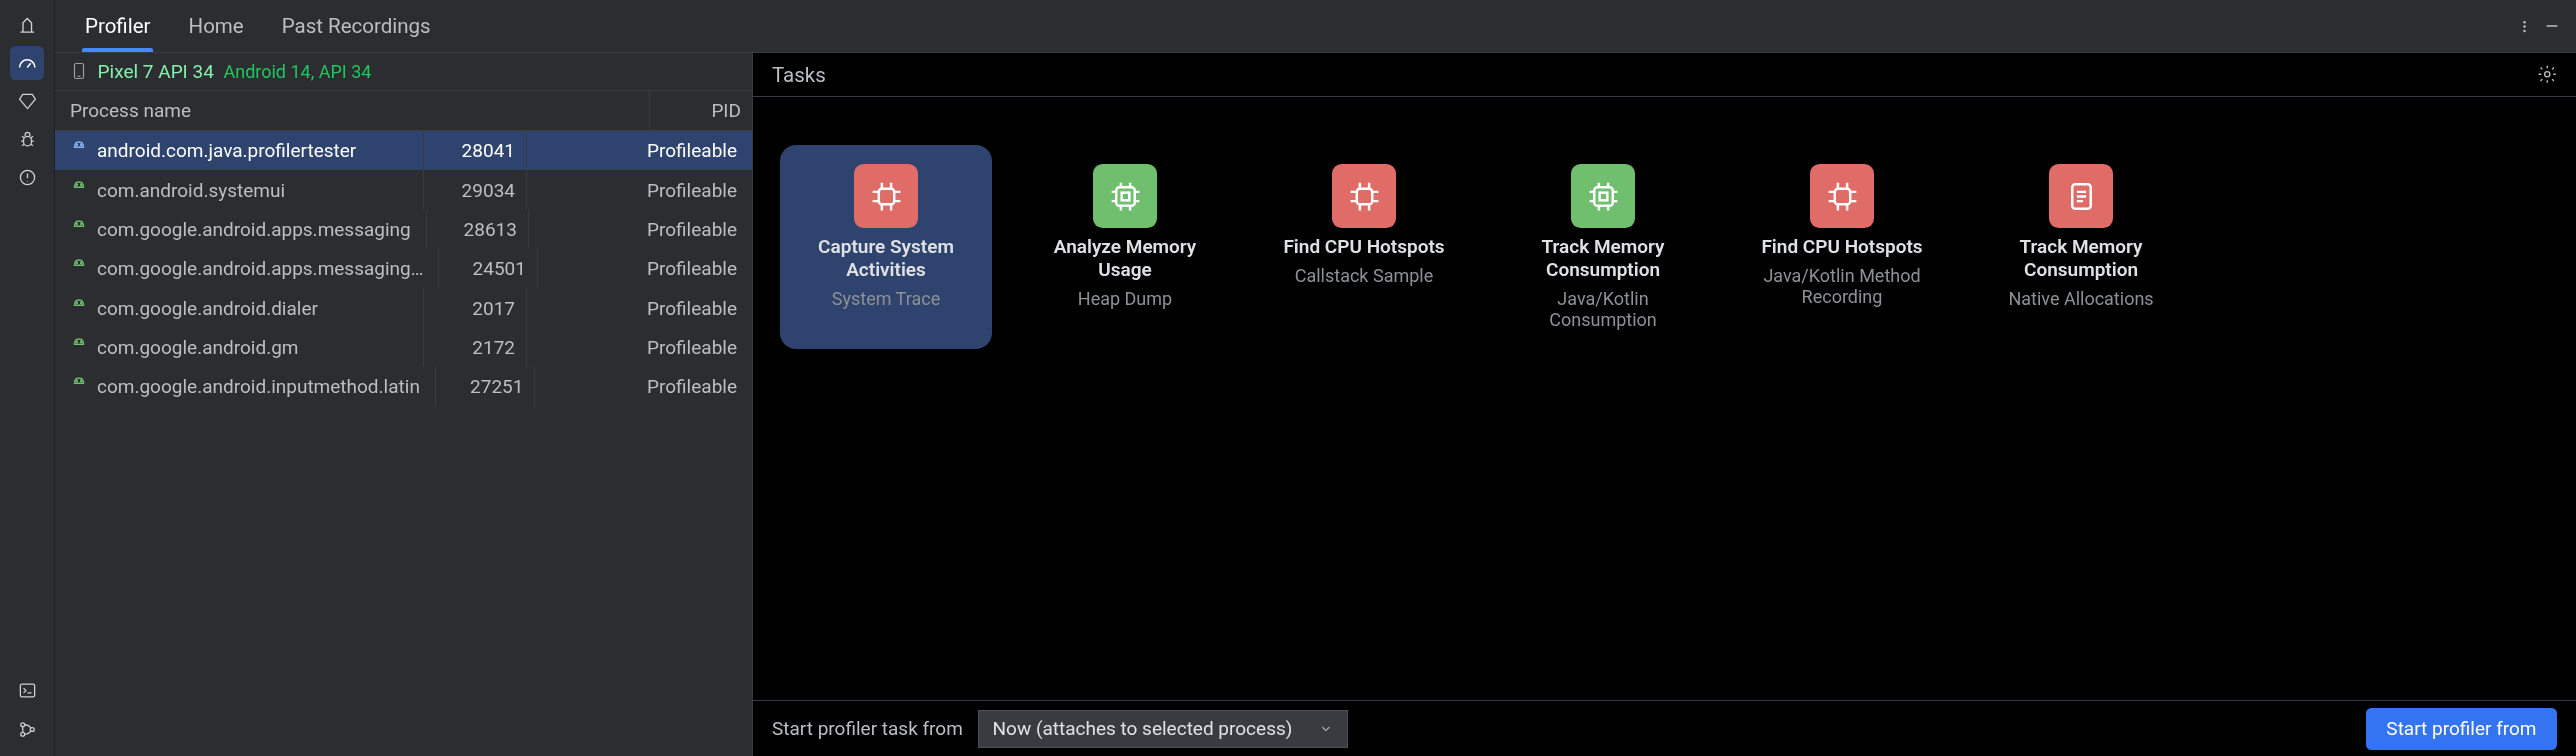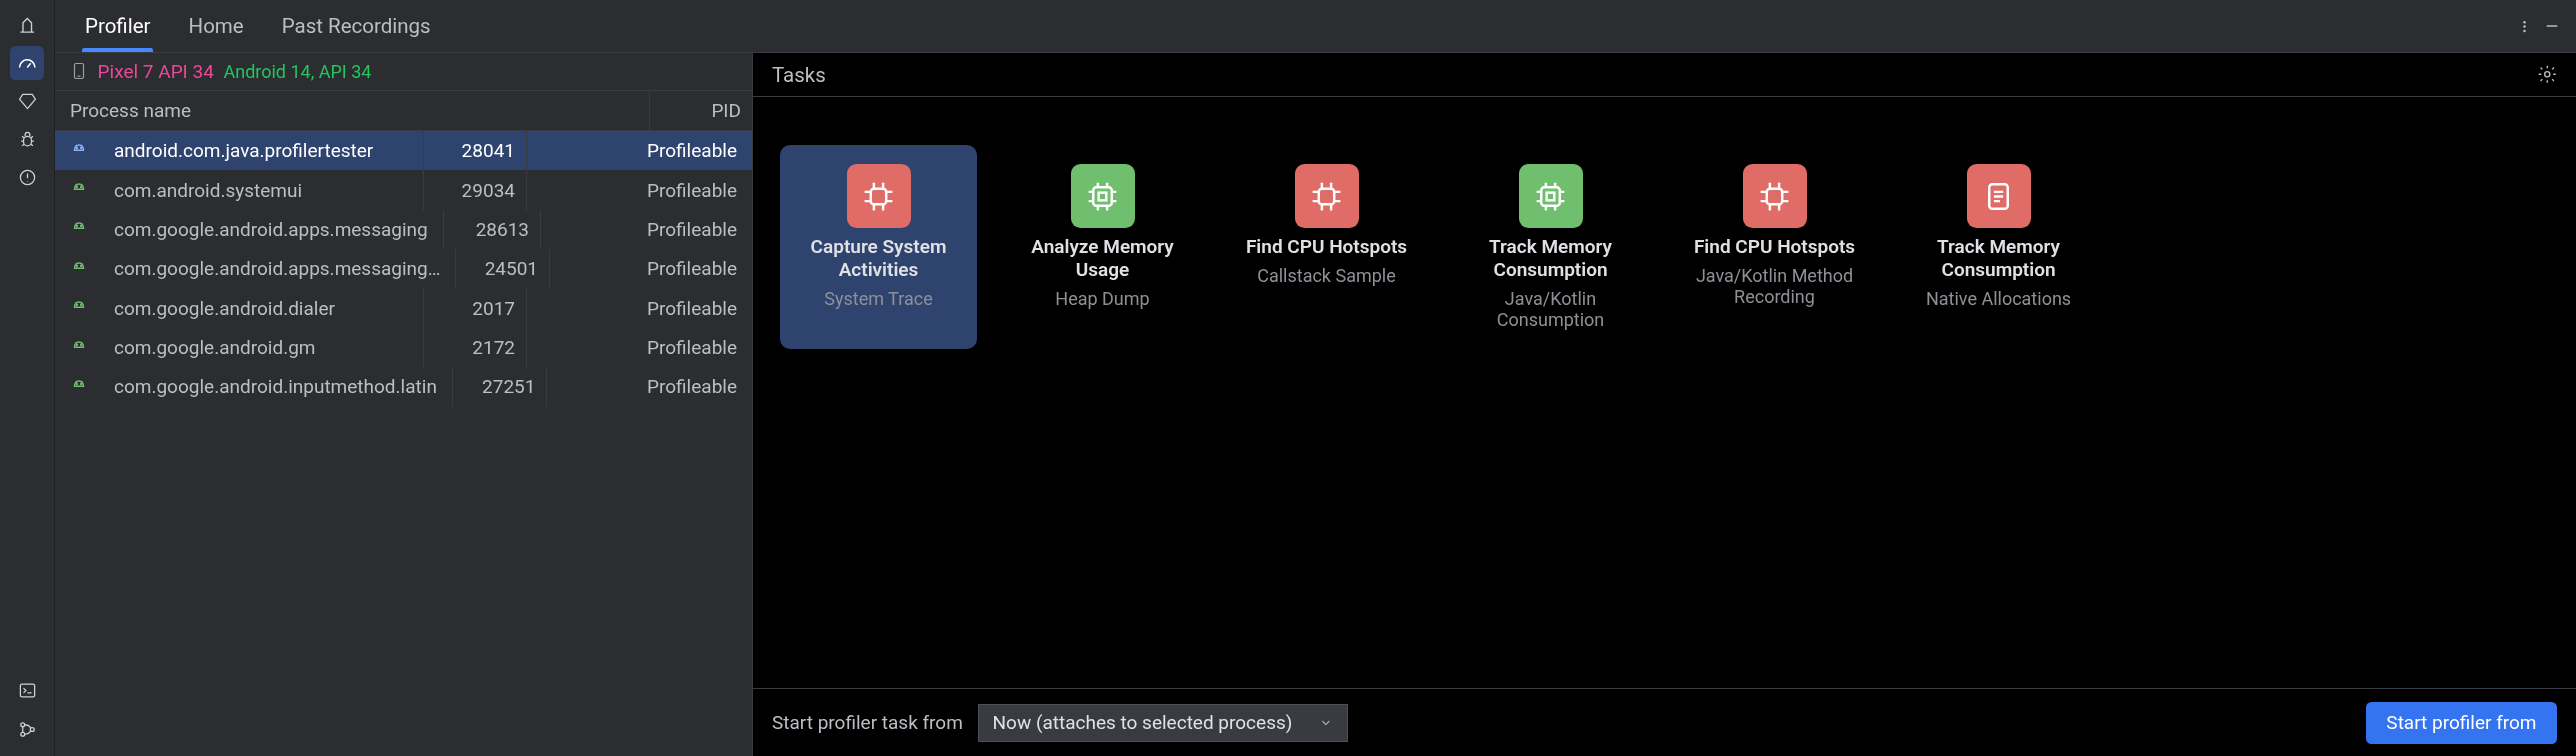--- a/index.html
+++ b/index.html
@@ -102,21 +102,21 @@
   .col-name{flex:1; padding:8.2px 15px;}
   .col-pid{width:103px; text-align:right; padding:8.2px 11px; border-left:0.7px solid #393b40;}
   .col-mc{width:226px; text-align:right; padding:8.2px 15px; border-left:0.7px solid #393b40;}
   .table-body{flex:1; overflow:auto;}
   .trow{
     display:flex;
     font-size:19px;
     align-items:center;
   }
   .trow.selected{ background:#2e436e; color:#fff;}
-  .trow .col-name{display:flex;align-items:center;gap:26px;}
+  .trow .col-name{display:flex;align-items:flex-start;gap:9px;}
   .proc-icon{width:18px;height:18px;}
   .right-panel{
     flex:1;
     display:flex;
     flex-direction:column;
     background:#000000;
   }
   .right-header{
     display:flex;
     align-items:center;
@@ -127,41 +127,41 @@
   }
   .tasks-grid{
     flex:1;
     padding: 48px 27px;
     display:flex;
     flex-wrap:wrap;
     gap: 27px 27px;
     align-content:flex-start;
   }
   .task{
-    width: 197px;
+    width: 212px;
     display:flex;
     flex-direction:column;
     align-items:center;
     text-align:center;
     padding: 19px 13.7px;
-    border-radius:10px;
+    border-radius:16px;
     gap:6.8px;
   }
   .task.selected{ background:#2e436e;}
   .task-icon{
     width: 64px; height:64px;
     border-radius:9.6px;
     display:flex;align-items:center;justify-content:center;
   }
   .task-title{ font-size:19px; font-weight:600; color:#dfe1e5;}
   .task-sub{ font-size:18px; color:#8e9096;}
   .footer{
     display:flex;
     align-items:center;
-    padding: 13px 19px;
+    padding: 7px 19px;
     gap: 15px;
     border-top:0.7px solid #393b40;
     font-size:19px;
   }
   .select{
     display:flex;align-items:center;gap:27px;
     background:#393b40;
     border:0.7px solid #4c4f55;
     border-radius:0;
     padding: 6.8px 13.7px;
@@ -254,21 +254,21 @@
       </div>
     </div>
 
     <div class="content">
       <div class="left-panel">
         <div class="device-row">
           <svg class="proc-icon" viewBox="0 0 24 24" fill="none" stroke="#9aa0a6" stroke-width="1.6">
               <rect x="6" y="2" width="12" height="20" rx="2"></rect>
               <path d="M10 19h4"></path>
             </svg>
-          <span style="color:#ec4899;">Pixel 7 API 34</span>
+          <span style="color:#86efac;">Pixel 7 API 34</span>
           <span class="sub">Android 14, API 34</span>
         </div>
         <div class="table-head">
           <div class="col-name">Process name</div>
           <div class="col-pid">PID</div>
         </div>
         <div class="table-body" id="proc-body">
             <div class="trow selected">
     <div class="col-name">
       <svg class="proc-icon" viewBox="0 0 24 24" fill="none" stroke="#8ab4f8" stroke-width="1.8">

